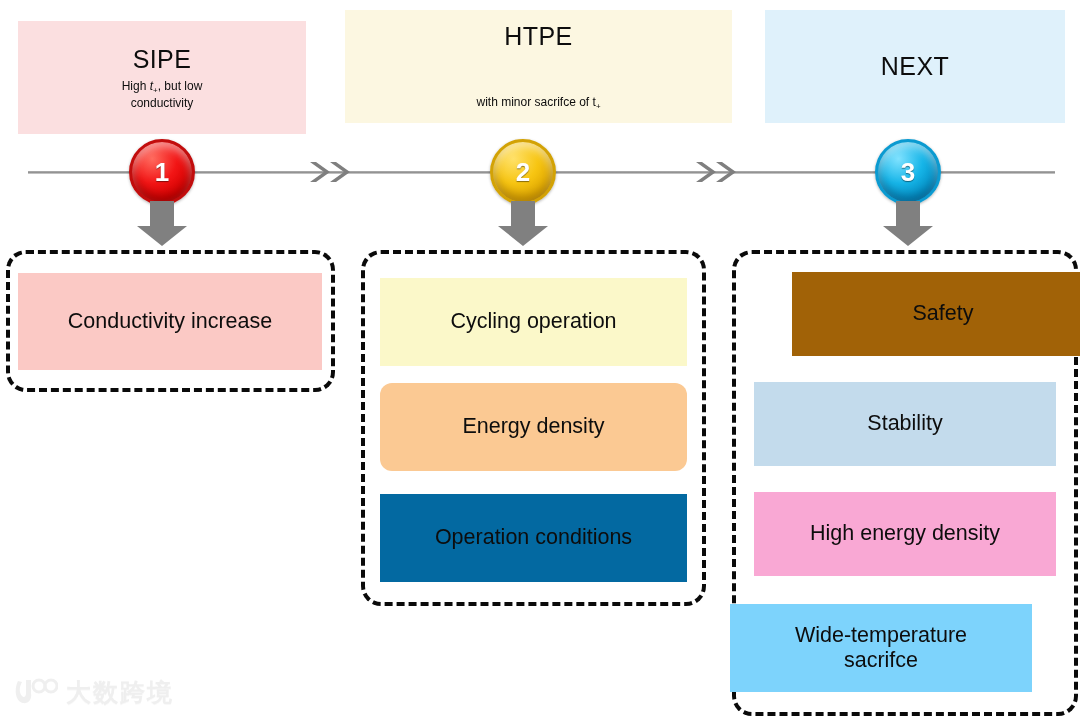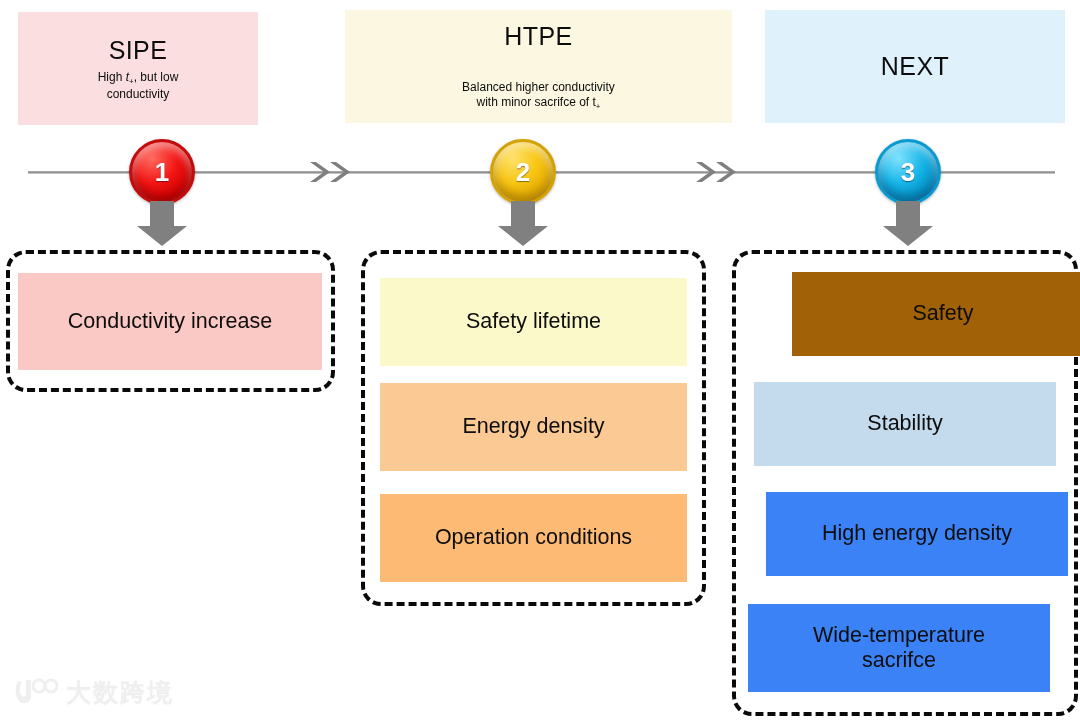--- a/index.html
+++ b/index.html
@@ -12,21 +12,21 @@
   .stage{position:absolute;left:0;top:0;width:1080px;height:728px;}
 
   
   .banner{
     position:absolute;
     display:flex;flex-direction:column;align-items:center;justify-content:center;
     text-align:center;line-height:1.22;
   }
   .banner .btitle{font-size:25px;letter-spacing:.4px;}
   .banner .bsub{font-size:12px;margin-top:4px;}
-  #banner-sipe{left:18px;top:12px;width:240px;height:113px;background:#fbdfe0;}
+  #banner-sipe{left:18px;top:21px;width:288px;height:113px;background:#fbdfe0;}
   #banner-htpe{left:345px;top:10px;width:387px;height:113px;background:#fcf7e1;gap:25px;}
   #banner-next{left:765px;top:10px;width:300px;height:113px;background:#dff1fb;}
   #banner-next .btitle{font-size:25px;}
 
   
   .axis{
     position:absolute;left:28px;top:171px;width:1027px;height:3px;
     background:linear-gradient(to bottom,#b7b7b7 0,#8c8c8c 45%,#d8d8d8 100%);
   }
   .chev{position:absolute;top:158px;width:46px;height:28px;}
@@ -71,27 +71,27 @@
     position:absolute;
     display:flex;align-items:center;justify-content:center;
     text-align:center;font-size:21.5px;line-height:1.18;
     box-sizing:border-box;padding:2px 8px;
   }
 
   
   #bar-c1-0{left:18px;top:273px;width:304px;height:97px;background:#fbc9c5;}
   
   #bar-c2-0{left:380px;top:278px;width:307px;height:88px;background:#fbf8c9;}
-  #bar-c2-1{left:380px;top:383px;width:307px;height:88px;background:#fbc993;}
-  #bar-c2-2{left:380px;top:494px;width:307px;height:88px;background:#fdba74;}
+  #bar-c2-1{left:380px;top:383px;width:307px;height:88px;background:#fbc993;border-radius:12px;}
+  #bar-c2-2{left:380px;top:494px;width:307px;height:88px;background:#0369a1;}
   
   #bar-c3-0{left:792px;top:272px;width:302px;height:84px;background:#a16207;}
   #bar-c3-1{left:754px;top:382px;width:302px;height:84px;background:#c3dbec;}
-  #bar-c3-2{left:754px;top:492px;width:302px;height:84px;background:#3b82f6;margin-left:12px;}
-  #bar-c3-3{left:748px;top:604px;width:302px;height:88px;background:#3b82f6;}
+  #bar-c3-2{left:754px;top:492px;width:302px;height:84px;background:#f9a8d4;}
+  #bar-c3-3{left:730px;top:604px;width:302px;height:88px;background:#7dd3fc;}
 
   
   .watermark{
     position:absolute;left:14px;top:672px;height:40px;
     display:flex;align-items:center;gap:8px;
     opacity:.88;
   }
   .wm-text{
     font-size:25px;font-weight:bold;color:#ededed;
     letter-spacing:2px;
@@ -110,21 +110,21 @@
     <div class="btitle">SIPE</div>
     <div class="bsub">
       <span>High </span><span class="italic-t">t</span><sub>+</sub><span>, but low</span><br>
       <span>conductivity</span>
     </div>
   </div>
 
   <div class="banner" id="banner-htpe">
     <div class="btitle">HTPE</div>
     <div class="bsub">
-      <span>Balanced higher conductivity</span><br>
+      <br>
       <span>with minor sacrifce of t</span><sub>+</sub>
     </div>
   </div>
 
   <div class="banner" id="banner-next">
     <div class="btitle">NEXT</div>
   </div>
 
   <div class="axis"></div>
 
@@ -156,21 +156,21 @@
   <svg class="downarrow" style="left:881px;top:201px;" viewBox="0 0 54 46">
     <path d="M15 0 H39 V25 H52 L27 45 L2 25 H15 Z" fill="#808080"></path>
   </svg>
 
   <div class="group" id="group-1"></div>
   <div class="group" id="group-2"></div>
   <div class="group" id="group-3"></div>
 
   <div class="bar" id="bar-c1-0">Conductivity increase</div>
 
-  <div class="bar" id="bar-c2-0">Safety lifetime</div>
+  <div class="bar" id="bar-c2-0">Cycling operation</div>
   <div class="bar" id="bar-c2-1">Energy density</div>
   <div class="bar" id="bar-c2-2">Operation conditions</div>
 
   <div class="bar" id="bar-c3-0">Safety</div>
   <div class="bar" id="bar-c3-1">Stability</div>
   <div class="bar" id="bar-c3-2">High energy density</div>
   <div class="bar" id="bar-c3-3">
     <div>
       <span>Wide-temperature</span><br>
       <span>sacrifce</span>

